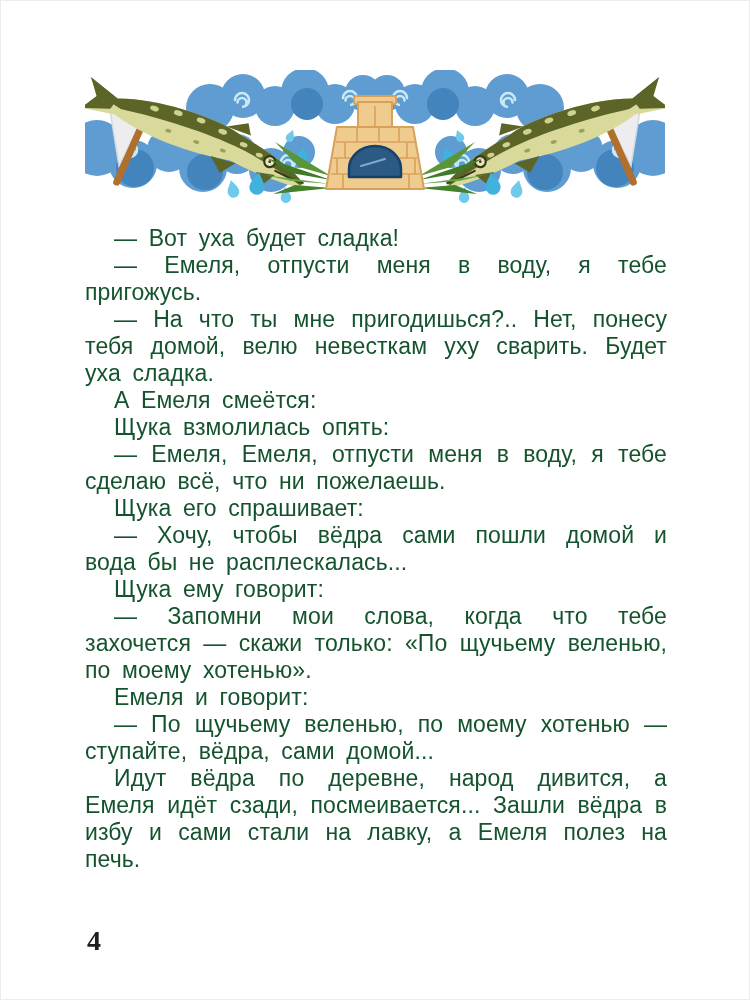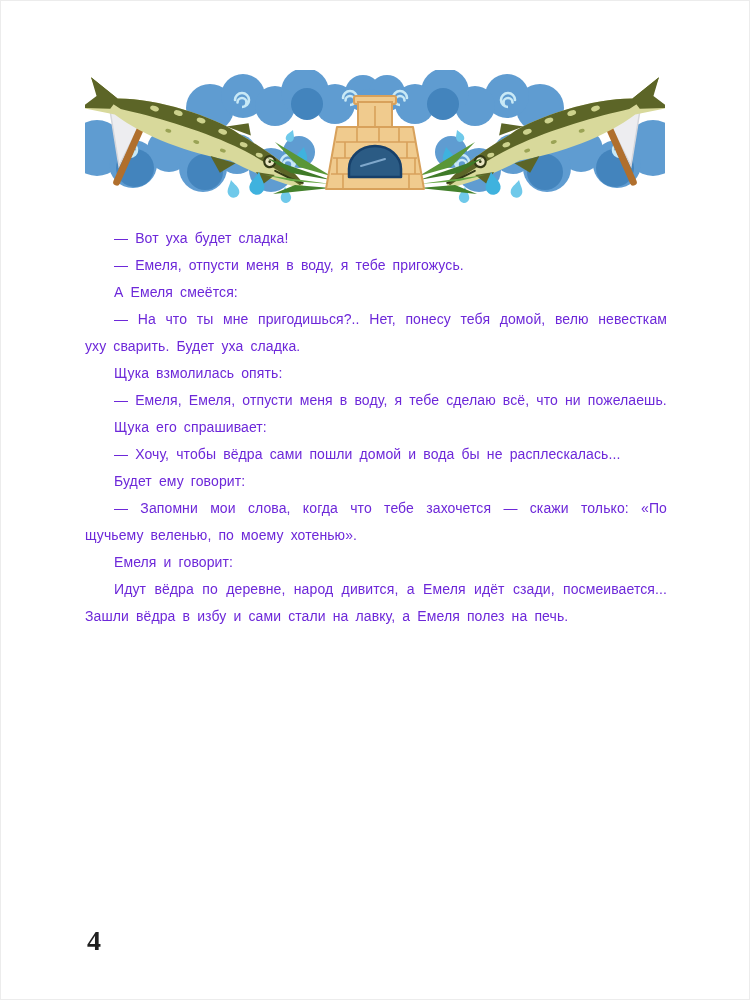--- a/index.html
+++ b/index.html
@@ -12,21 +12,21 @@
     position:relative;width:750px;height:1000px;
     background:#ffffff;
     box-shadow:inset 0 0 0 1px #ececec;
     overflow:hidden;
   }
   .header-art{
     position:absolute;left:85px;top:70px;width:580px;height:134px;
   }
   .story{
     position:absolute;left:85px;top:225px;width:582px;
-    font-size:14px;line-height:27px;color:#6d28d9;
+    font-size:23px;line-height:27px;color:#14532d;
     text-align:justify;letter-spacing:0.1px;
   }
   .story p{
     margin:0;text-indent:29px;word-spacing:0.22em;
   }
   .page-number{
     position:absolute;left:87px;top:925px;
     font-family:"Liberation Serif",serif;
     font-size:28px;font-weight:700;color:#1f1f1f;
   }
@@ -140,27 +140,28 @@
         <line x1="324" y1="104" x2="324" y2="119"></line>
       </g>
       <path d="M264,107 L264,99 A26,23 0 0 1 316,99 L316,107 Z" fill="#2b5b84" stroke="#17406a" stroke-width="2.5" stroke-linejoin="round"></path>
       <path d="M276,96 L300,89" fill="none" stroke="#7fa8cc" stroke-width="2" stroke-linecap="round"></path>
     </g>
   </svg>
 
   <div class="story">
     <p>— Вот уха будет сладка!</p>
     <p>— Емеля, отпусти меня в воду, я тебе пригожусь.</p>
+    <p>— На что ты мне пригодишься?.. Нет, понесу тебя домой, велю невесткам уху сварить. Будет уха сладка.</p>
     <p>А Емеля смеётся:</p>
-    <p>— На что ты мне пригодишься?.. Нет, понесу тебя домой, велю невесткам уху сварить. Будет уха сладка.</p>
     <p>Щука взмолилась опять:</p>
     <p>— Емеля, Емеля, отпусти меня в воду, я тебе сделаю всё, что ни пожелаешь.</p>
     <p>Щука его спрашивает:</p>
     <p>— Хочу, чтобы вёдра сами пошли домой и вода бы не расплескалась...</p>
-    <p>Будет ему говорит:</p>
+    <p>Щука ему говорит:</p>
     <p>— Запомни мои слова, когда что тебе захочется — скажи только: «По щучьему веленью, по моему хотенью».</p>
     <p>Емеля и говорит:</p>
+    <p>— По щучьему веленью, по моему хотенью — ступайте, вёдра, сами домой...</p>
     <p>Идут вёдра по деревне, народ дивится, а Емеля идёт сзади, посмеивается... Зашли вёдра в избу и сами стали на лавку, а Емеля полез на печь.</p>
   </div>
 
   <div class="page-number">4</div>
 
 </div>
 
 </body></html>

